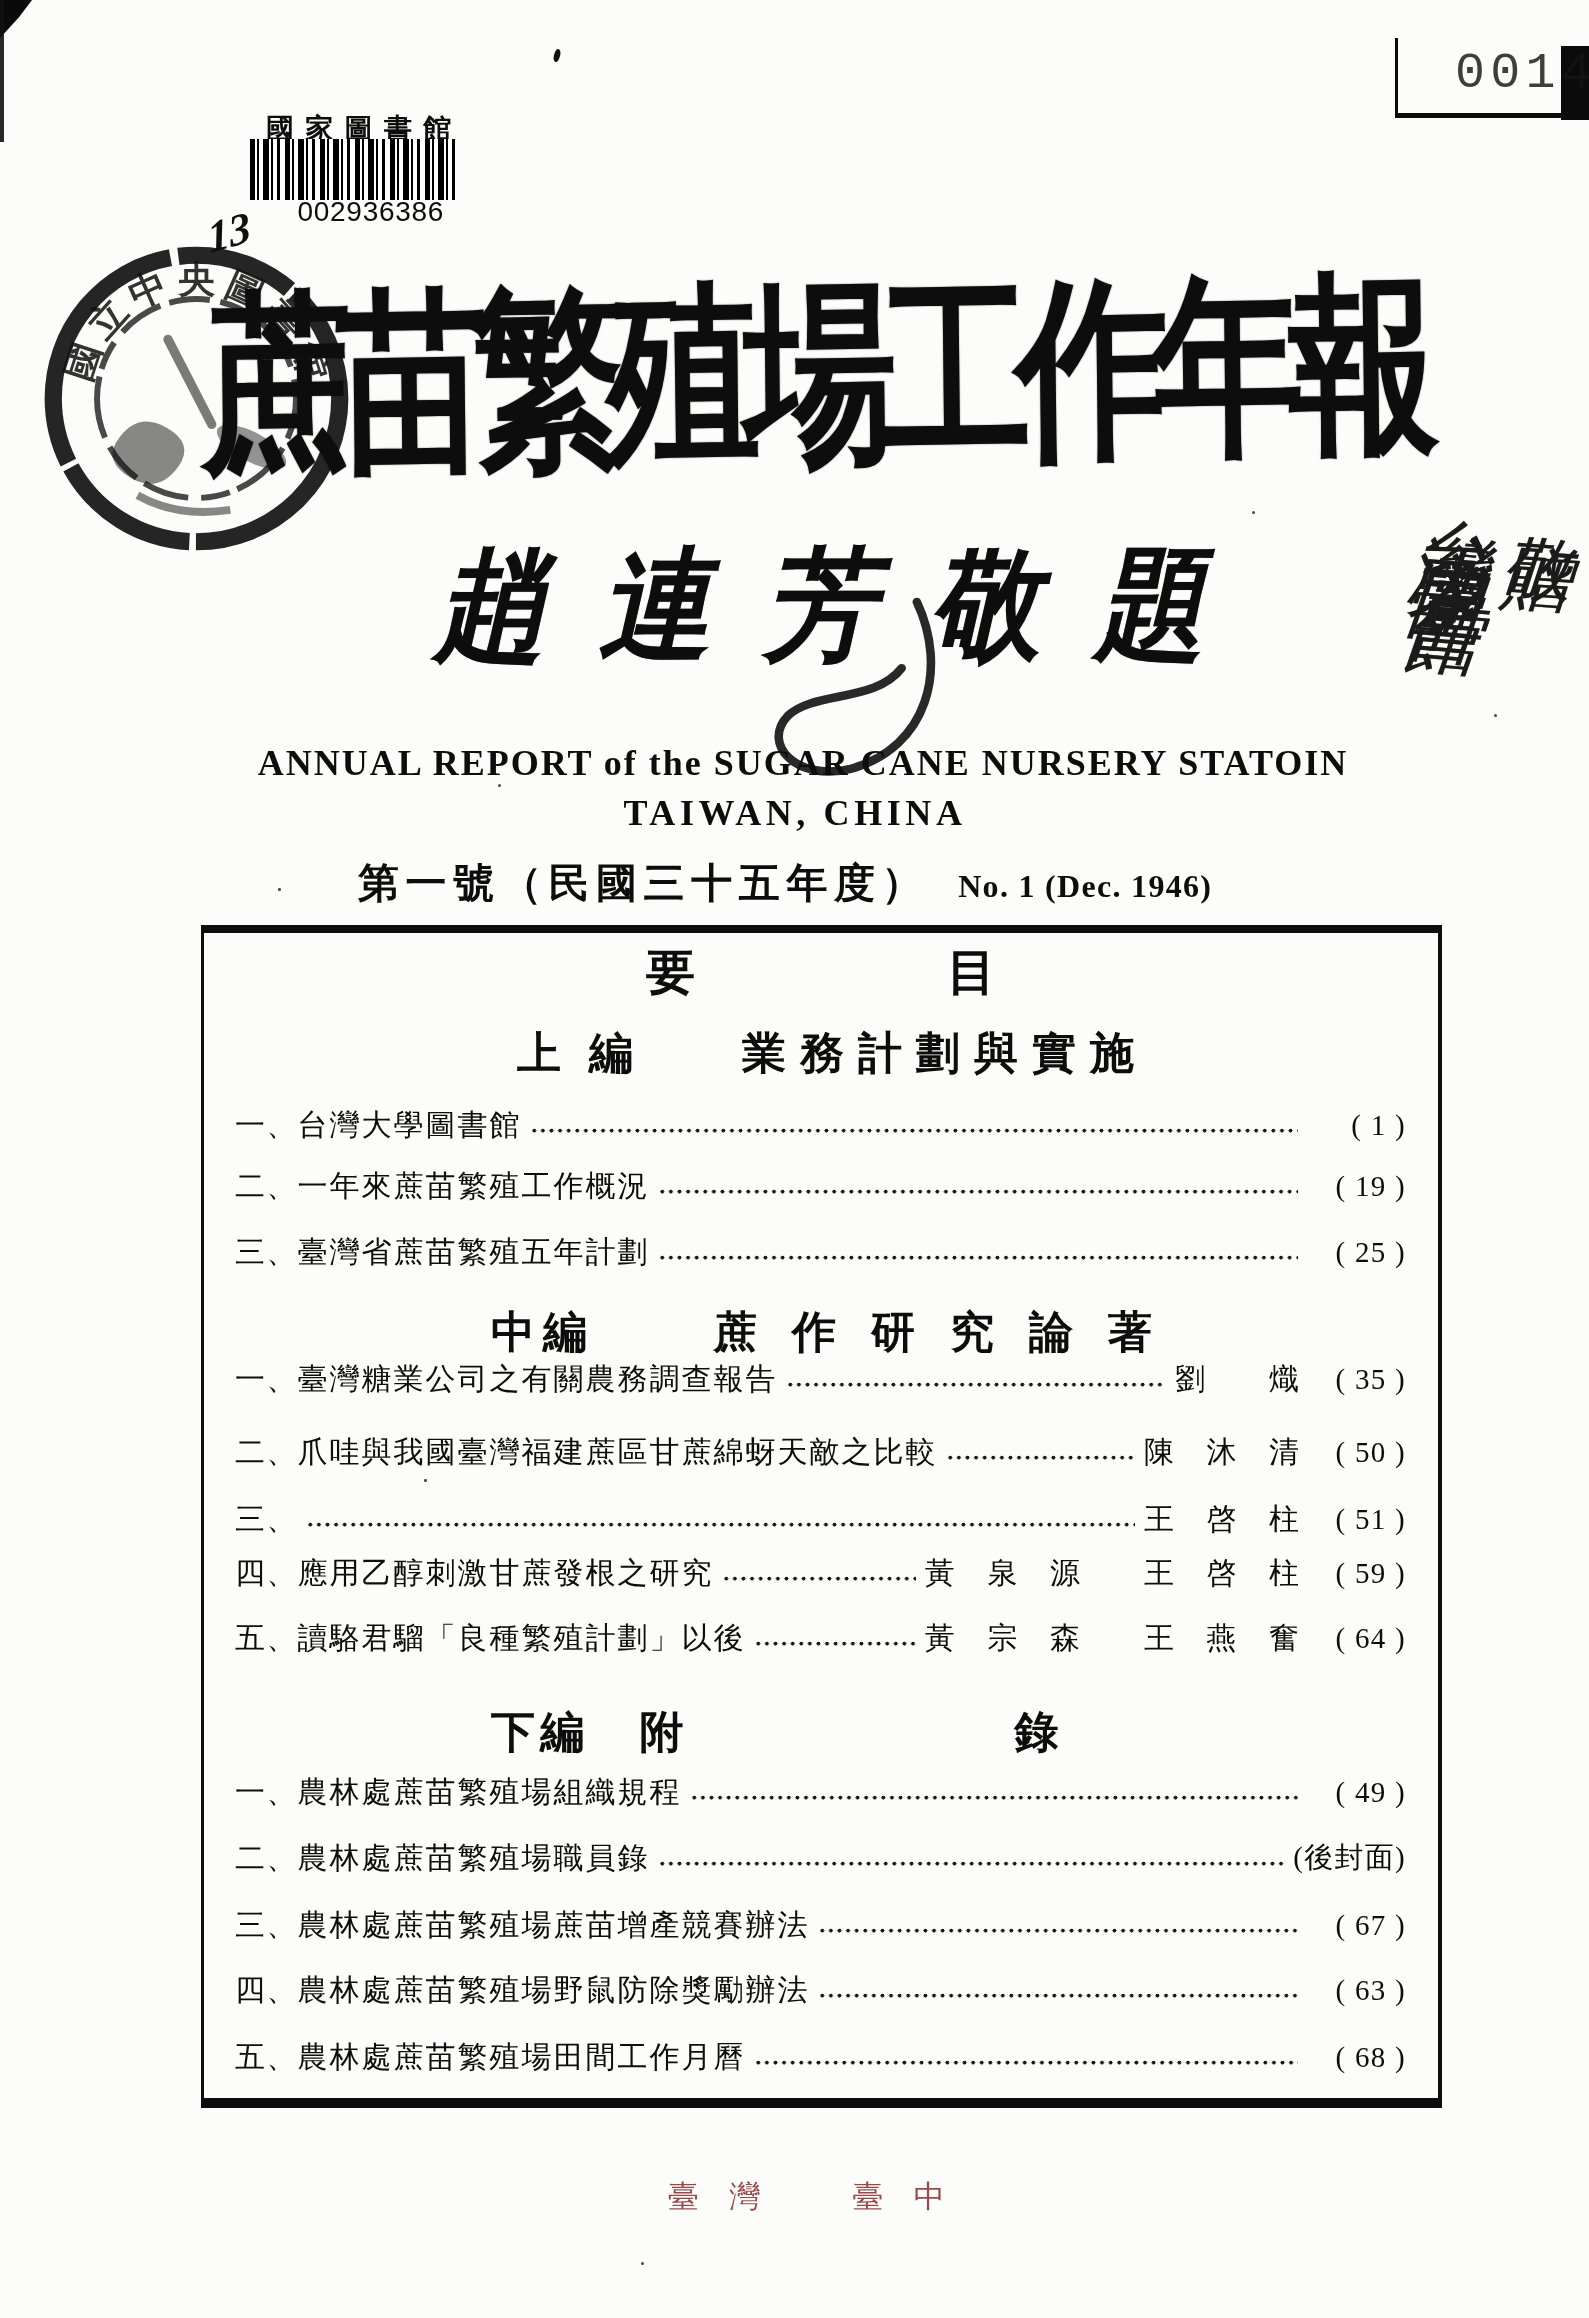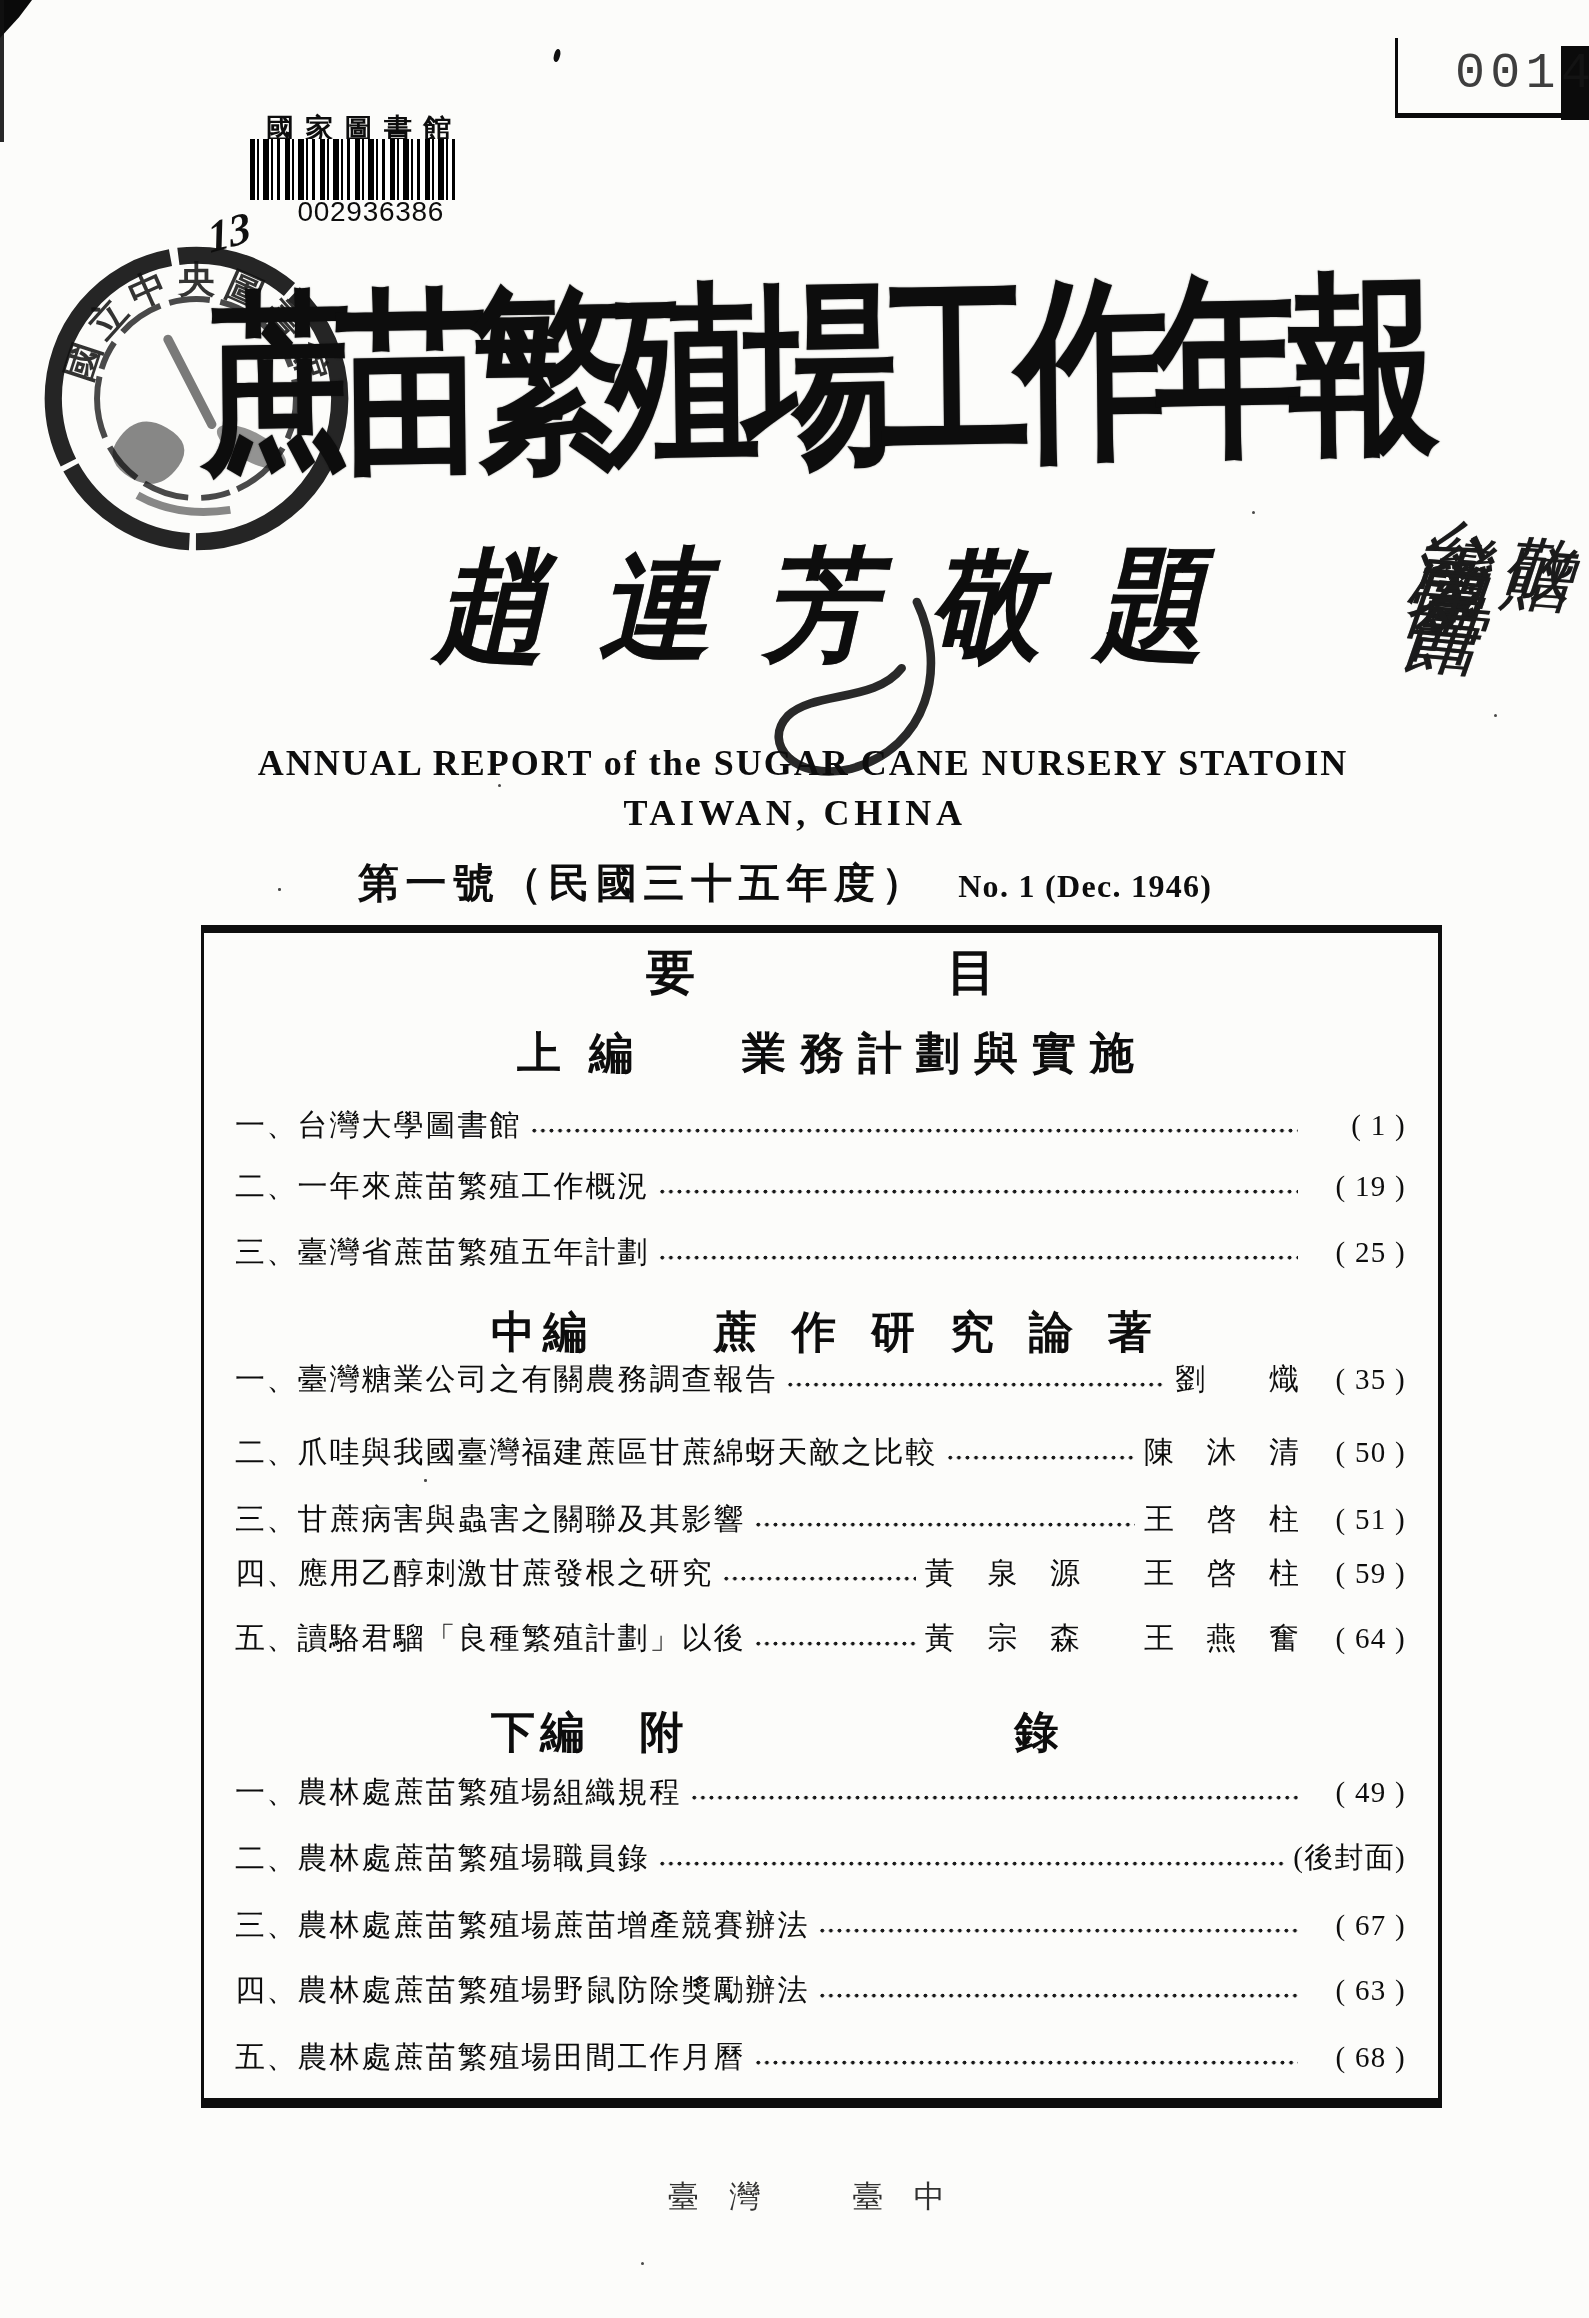--- a/index.html
+++ b/index.html
@@ -79,21 +79,21 @@
   .row .ttl{letter-spacing:2px;}
   .row .leader{flex:1;height:6px;min-width:24px;margin:0 9.3px;align-self:center;position:relative;top:6px;
     background-image:radial-gradient(circle at 3.3px 2.6px,#181818 1.7px,transparent 2.2px);
     background-size:8.6px 6px;background-repeat:repeat-x;}
   .row .auth{letter-spacing:1.3px;margin-right:6.6px;}
   .row .pg{min-width:99px;text-align:right;font-size:29px;letter-spacing:1.3px;}
 
   
   .publisher{left:201px;top:2124px;width:1241px;text-align:center;font-size:32px;letter-spacing:1.3px;}
   .location{left:201px;top:2176px;width:1241px;text-align:center;font-size:31px;letter-spacing:30.5px;
-    color:#000000;opacity:.8;}
+    color:#7f1d1d;opacity:.8;}
 </style>
 </head>
 <body>
 
 <div class="canvas">
 
   <div class="abs corner-wedge"></div>
   <div class="abs edge-strip"></div>
   <div class="abs tick-mark"></div>
   <div class="abs speck" style="left:498px;top:784px;width:3.3px;height:3.3px;"></div>
@@ -193,21 +193,20 @@
     </div>
     <div class="abs row" style="top:499px;">
       <span class="num">二、</span>
         <span class="ttl">爪哇與我國臺灣福建蔗區甘蔗綿蚜天敵之比較</span>
       <span class="leader"></span>
       <span class="auth">陳　沐　清</span>
       <span class="pg">( 50 )</span>
     </div>
     <div class="abs row" style="top:566px;">
       <span class="num">三、</span>
-        <span class="ttl">甘蔗病害與蟲害之關聯及其影響</span>
       <span class="leader"></span>
       <span class="auth">王　啓　柱</span>
       <span class="pg">( 51 )</span>
     </div>
     <div class="abs row" style="top:620px;">
       <span class="num">四、</span>
         <span class="ttl">應用乙醇刺激甘蔗發根之研究</span>
       <span class="leader"></span>
       <span class="auth">黃　泉　源　　王　啓　柱</span>
       <span class="pg">( 59 )</span>

